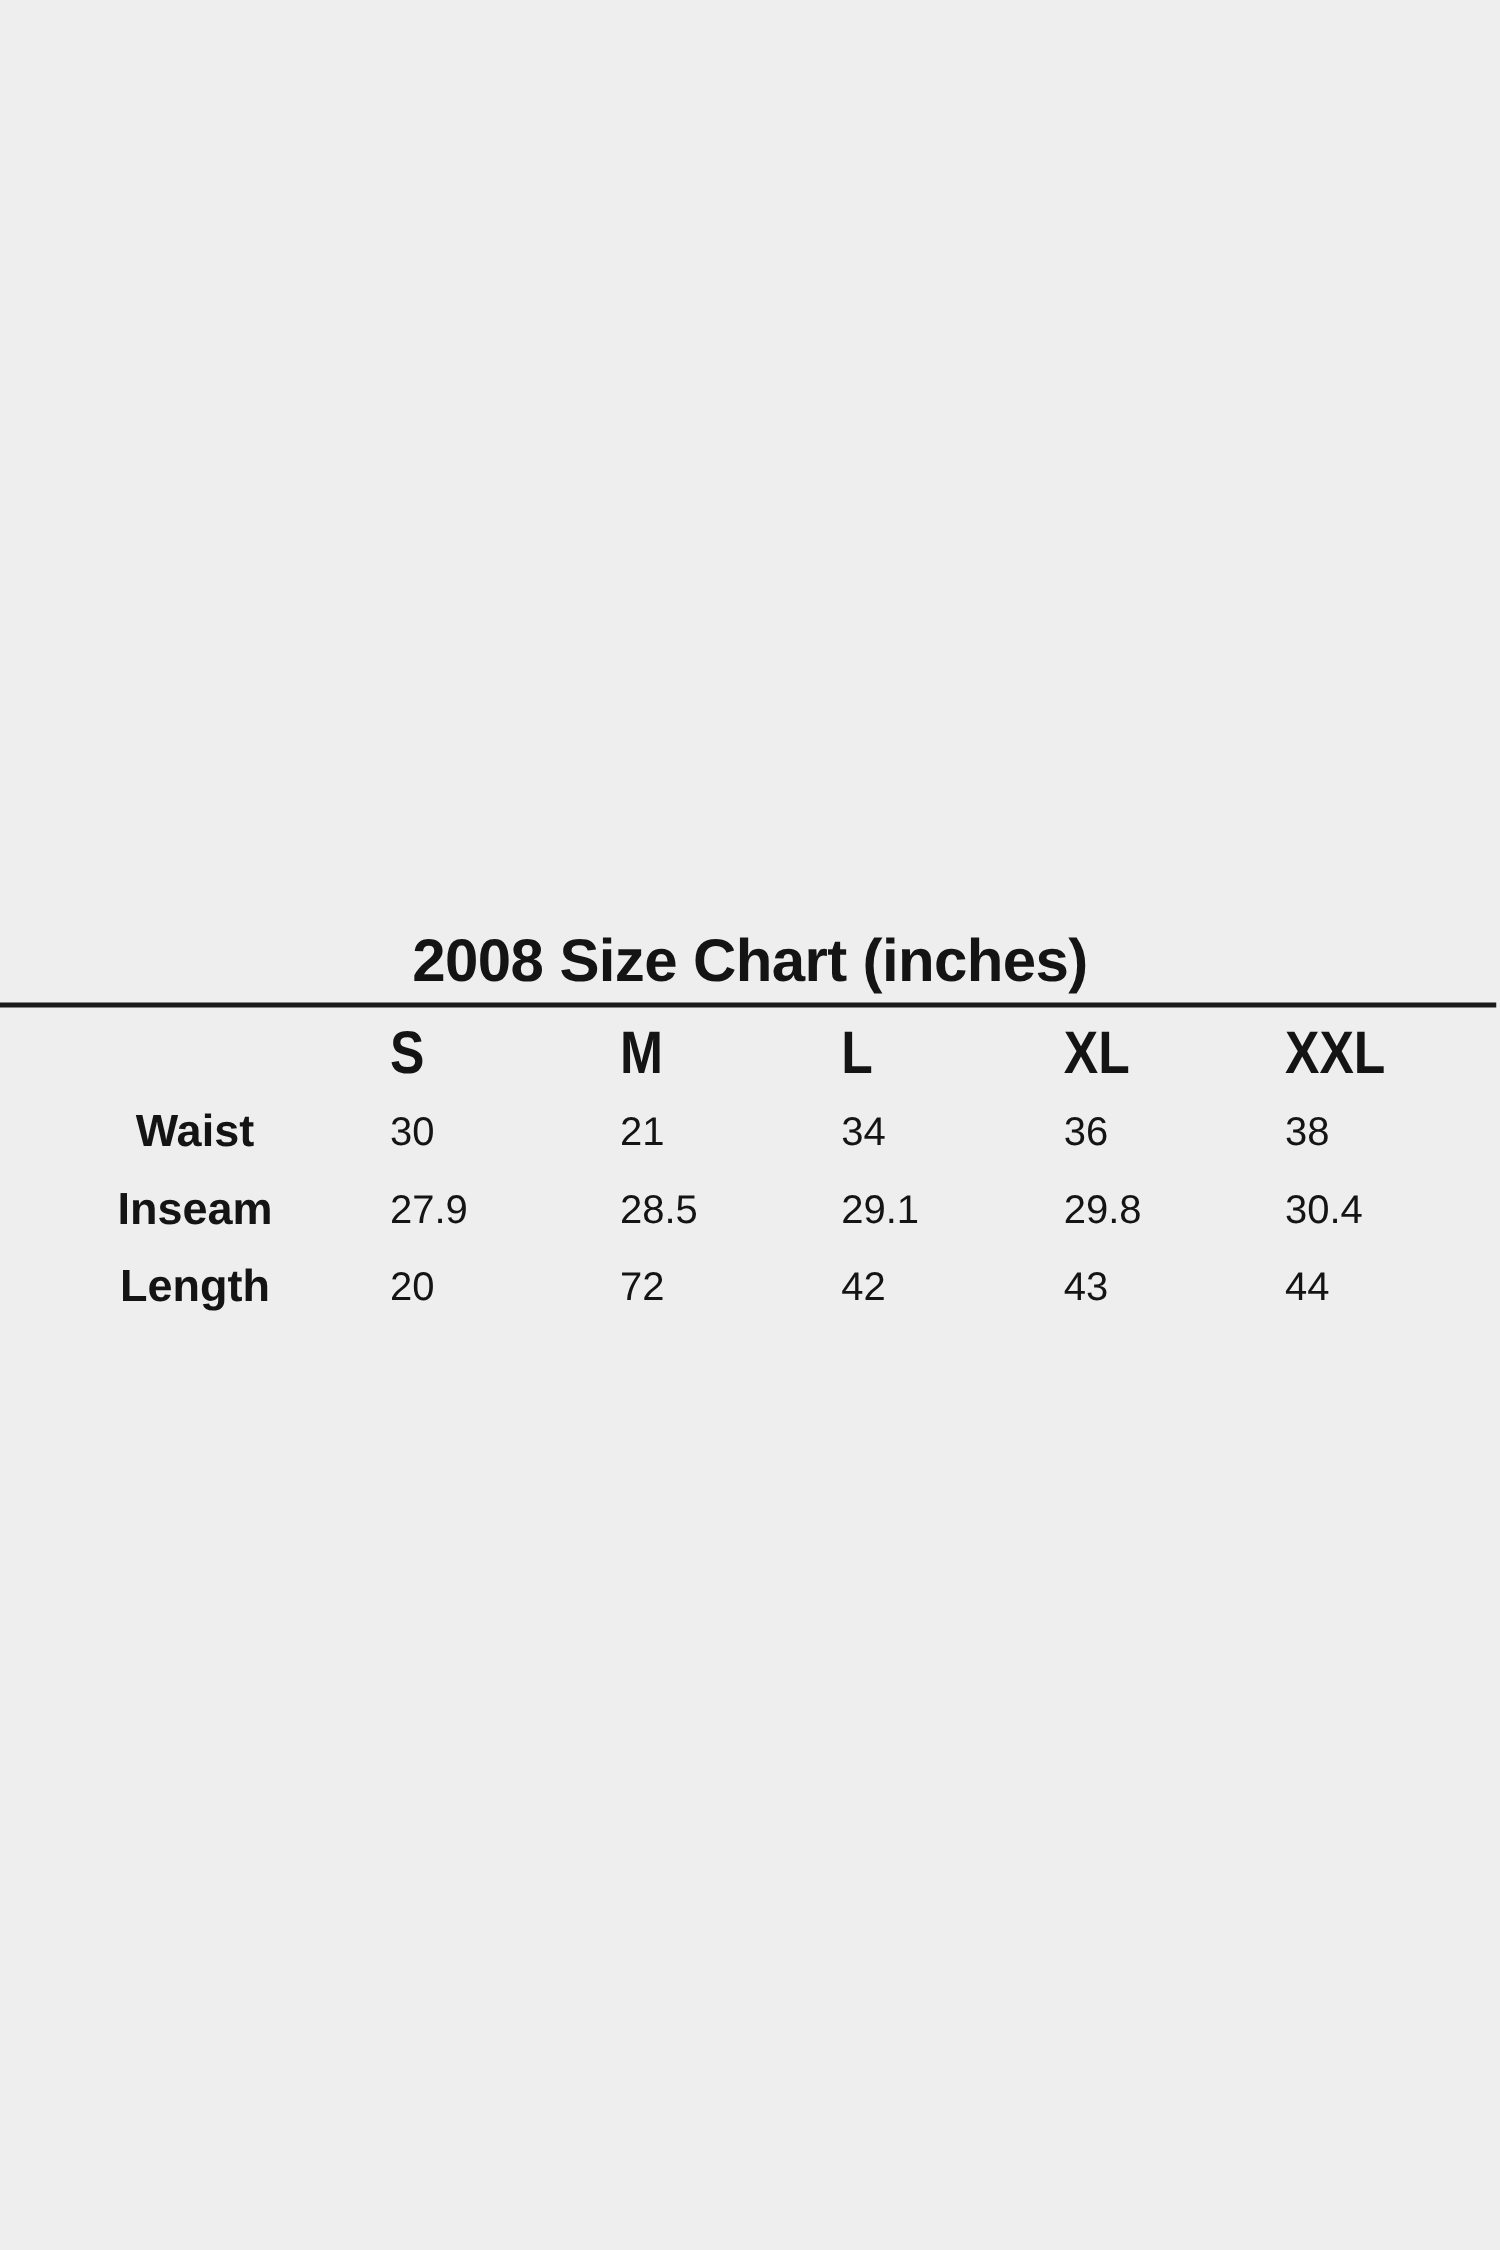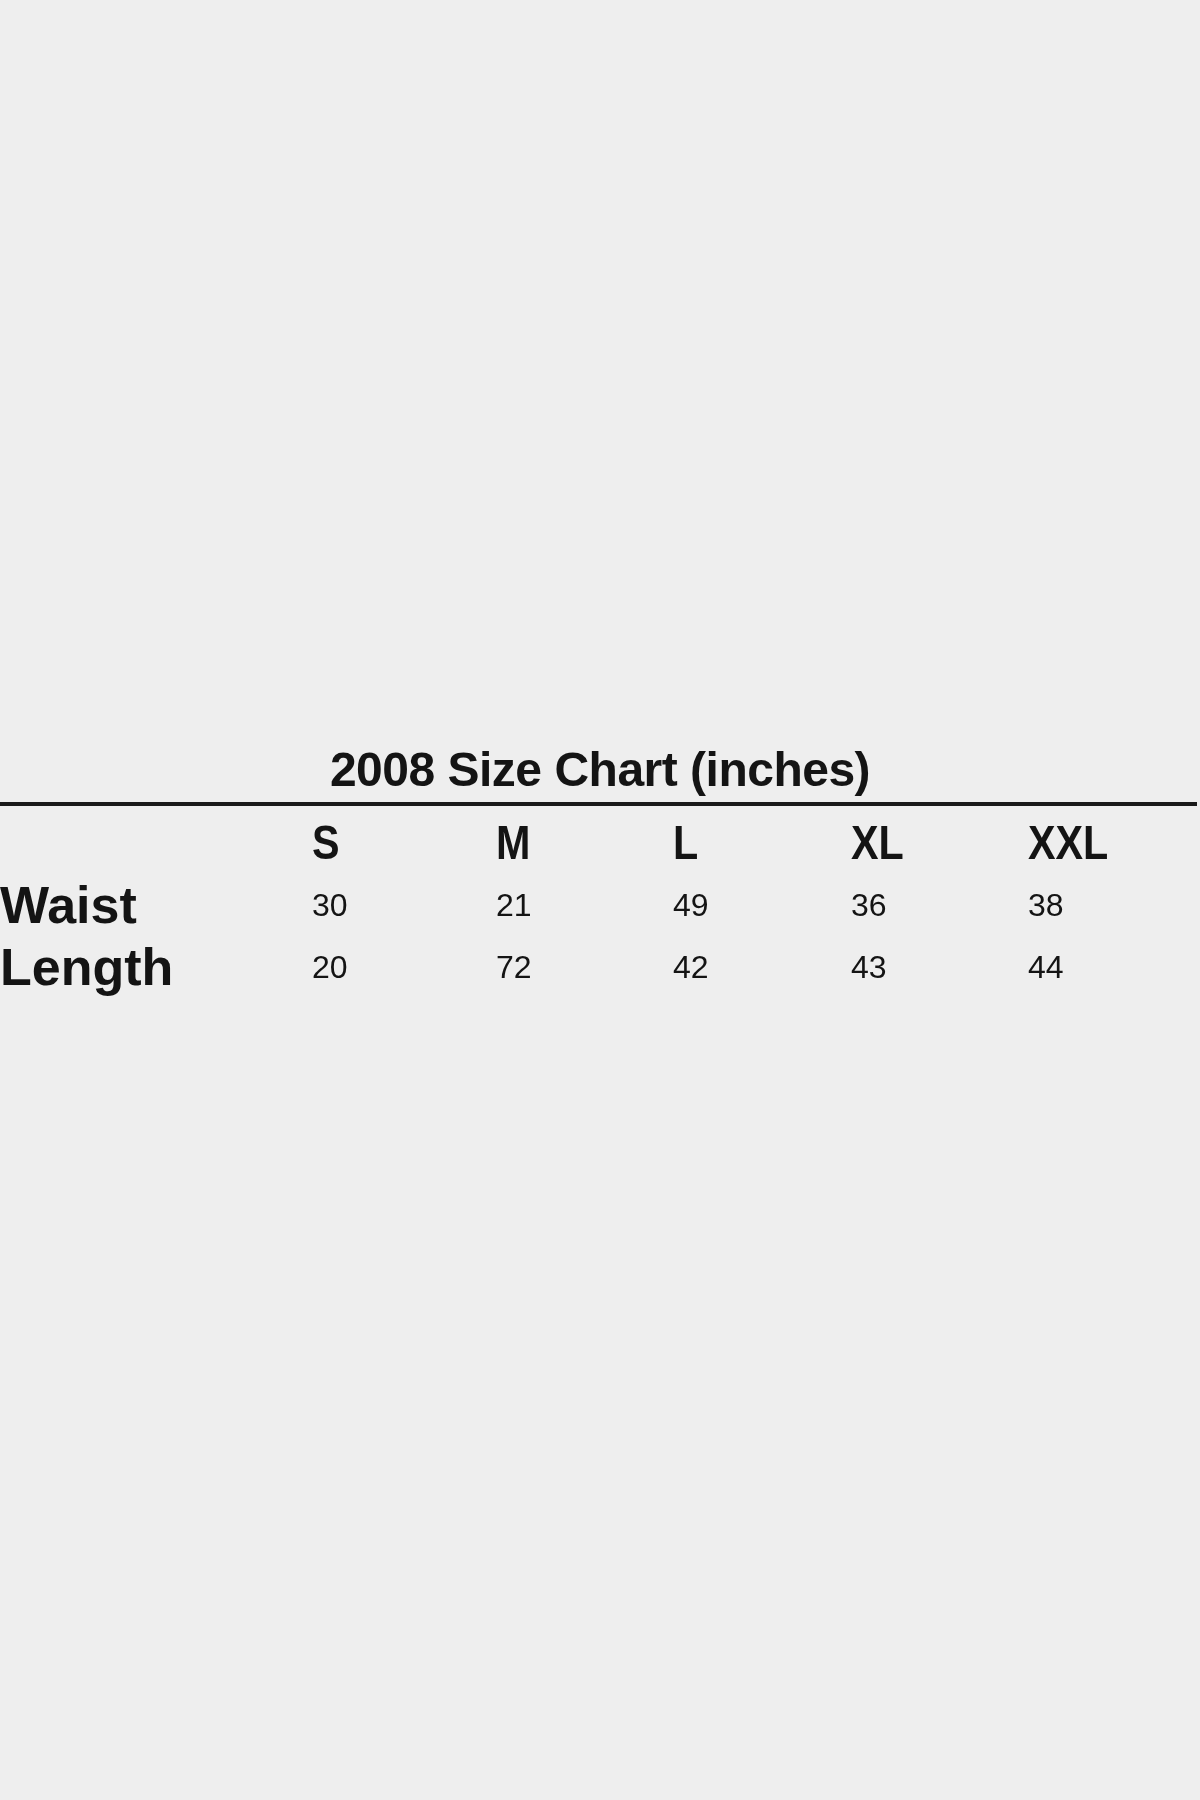--- a/index.html
+++ b/index.html
@@ -47,23 +47,23 @@
     height: 62px;
     align-items: center;
   }
   .t-cell {
     font-size: 32px;
     line-height: 41px;
     text-align: left;
     white-space: nowrap;
   }
   .t-cell.row-label {
-    text-align: left;
+    text-align: center;
     font-weight: 700;
-    font-size: 52px;
+    font-size: 36px;
     line-height: 40px;
   }
   .t-row.header .t-cell {
     font-weight: 700;
     font-size: 48px;
     line-height: 48px;
   }
   .t-row.header .t-cell .squeeze {
     display: inline-block;
     transform: scaleX(0.86);
@@ -87,25 +87,33 @@
       <div class="t-cell"><span class="squeeze">M</span></div>
       <div class="t-cell"><span class="squeeze">L</span></div>
       <div class="t-cell"><span class="squeeze">XL</span></div>
       <div class="t-cell"><span class="squeeze">XXL</span></div>
     </div>
 
     <div class="t-row">
       <div class="t-cell row-label">Waist</div>
       <div class="t-cell">30</div>
       <div class="t-cell">21</div>
-      <div class="t-cell">49</div>
+      <div class="t-cell">34</div>
       <div class="t-cell">36</div>
       <div class="t-cell">38</div>
     </div>
 
+    <div class="t-row">
+      <div class="t-cell row-label">Inseam</div>
+      <div class="t-cell">27.9</div>
+      <div class="t-cell">28.5</div>
+      <div class="t-cell">29.1</div>
+      <div class="t-cell">29.8</div>
+      <div class="t-cell">30.4</div>
+    </div>
 
     <div class="t-row">
       <div class="t-cell row-label">Length</div>
       <div class="t-cell">20</div>
       <div class="t-cell">72</div>
       <div class="t-cell">42</div>
       <div class="t-cell">43</div>
       <div class="t-cell">44</div>
     </div>
 

